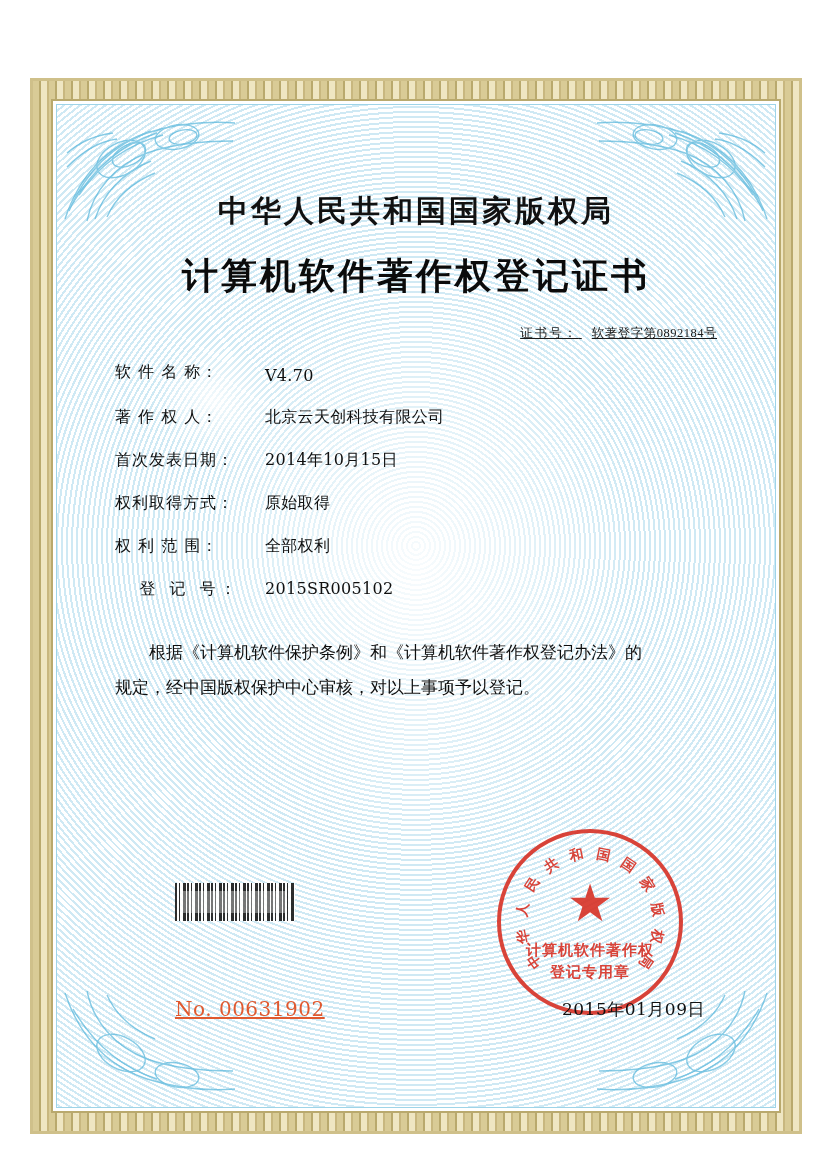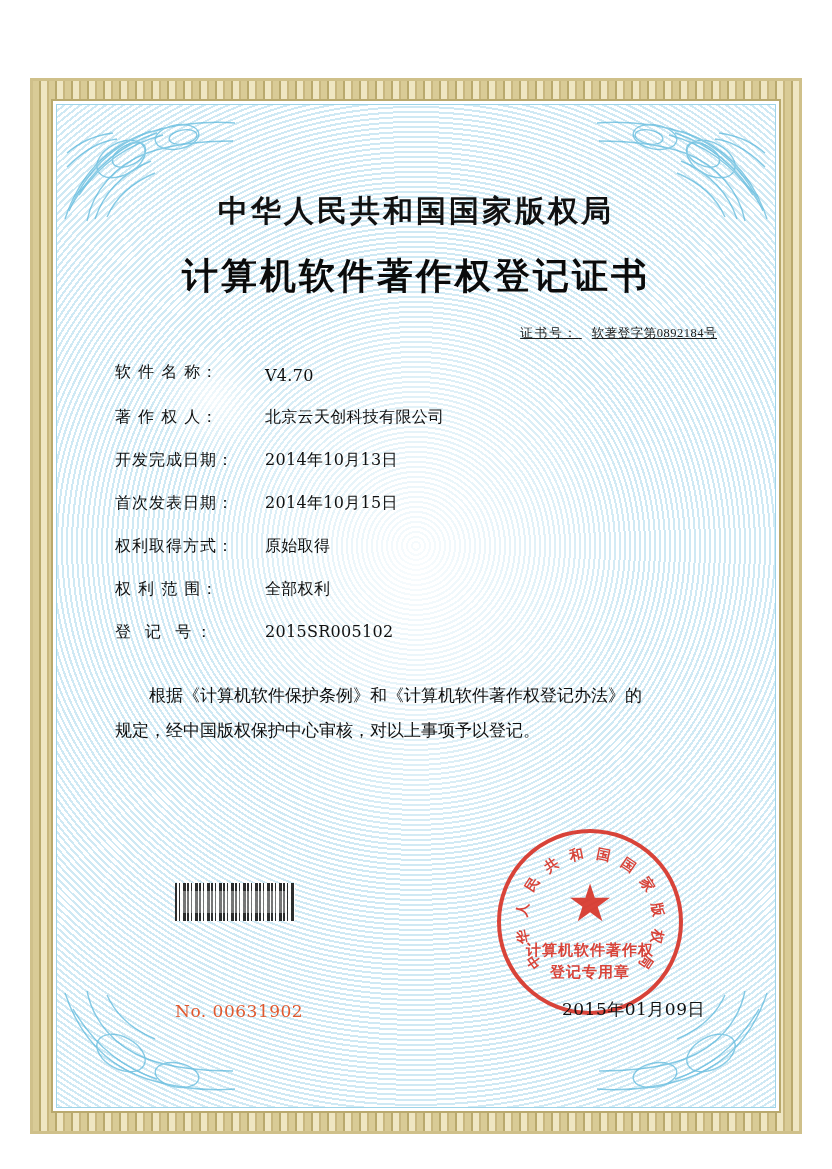--- a/index.html
+++ b/index.html
@@ -126,21 +126,21 @@
     font-size: 16px;
     color: #101010;
   }
   .field .label {
     width: 150px;
     flex: 0 0 150px;
     letter-spacing: 1px;
     white-space: nowrap;
     font-family: "DejaVu Serif", serif;
   }
-  .field .label.sp1 { letter-spacing: 4.5px; }
+  .field .label.sp1 { letter-spacing: 4.5px; text-align: center; }
   .field .value {
     flex: 1 1 auto;
     letter-spacing: 0.3px;
     font-family: "DejaVu Serif", serif;
   }
   .field .value .line2 { display: block; margin-top: 4px; }
 
   .field.gap-top { margin-top: 22px; }
 
   .statement {
@@ -228,24 +228,25 @@
     font-family: "DejaVu Serif", serif;
     letter-spacing: 1px;
   }
   .seal .seal-line1 { top: 108px; }
   .seal .seal-line2 { top: 130px; }
 
   .footer-no {
     position: absolute;
     left: 118px;
     bottom: 86px;
-    font-size: 17px;
+    font-size: 20px;
     color: #e0592f;
     font-family: "DejaVu Serif", serif;
     letter-spacing: 0.5px;
+    text-decoration: underline;
   }
   .footer-date {
     position: absolute;
     right: 70px;
     bottom: 86px;
     font-size: 17px;
     color: #111;
     font-family: "DejaVu Serif", serif;
     letter-spacing: 0.5px;
   }
@@ -344,24 +345,20 @@
           <div class="value">
             <span class="line2">V4.70</span>
           </div>
         </div>
 
         <div class="field gap-top">
           <div class="label">著 作 权 人：</div>
           <div class="value">北京云天创科技有限公司</div>
         </div>
 
-        <div class="field gap-top">
-          <div class="label">开发完成日期：</div>
-          <div class="value">2014年10月13日</div>
-        </div>
 
         <div class="field gap-top">
           <div class="label">首次发表日期：</div>
           <div class="value">2014年10月15日</div>
         </div>
 
         <div class="field gap-top">
           <div class="label">权利取得方式：</div>
           <div class="value">原始取得</div>
         </div>

